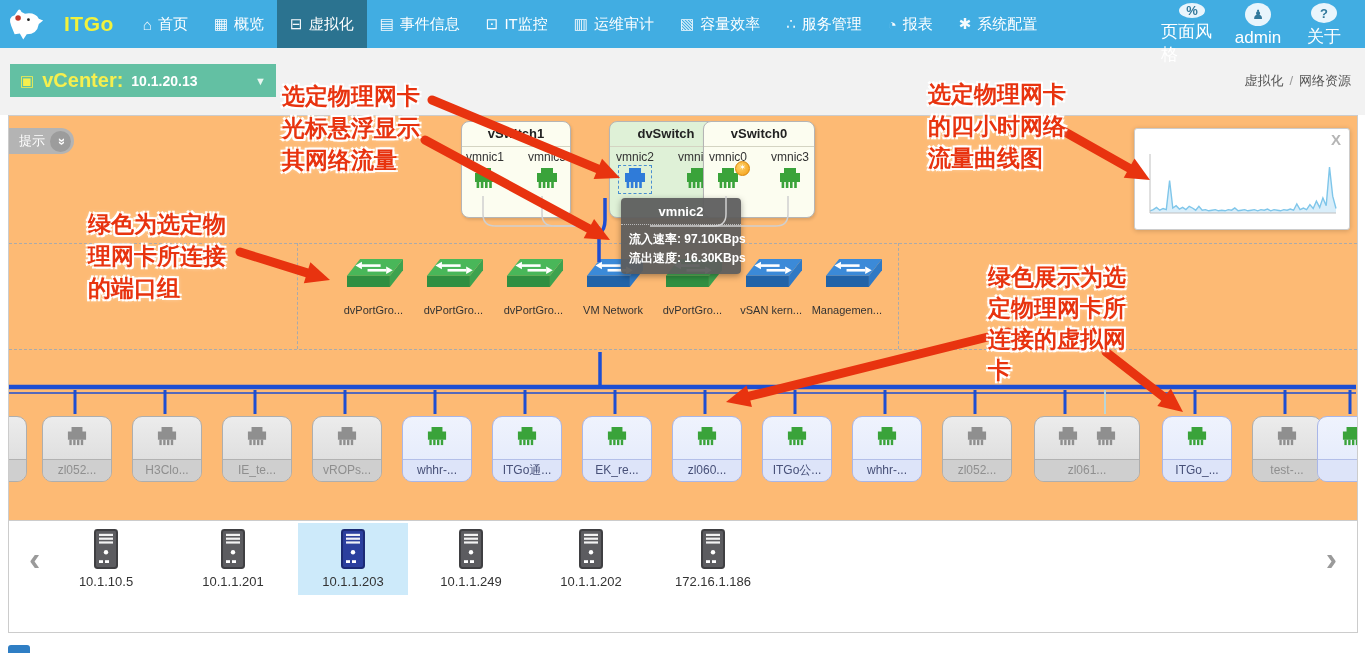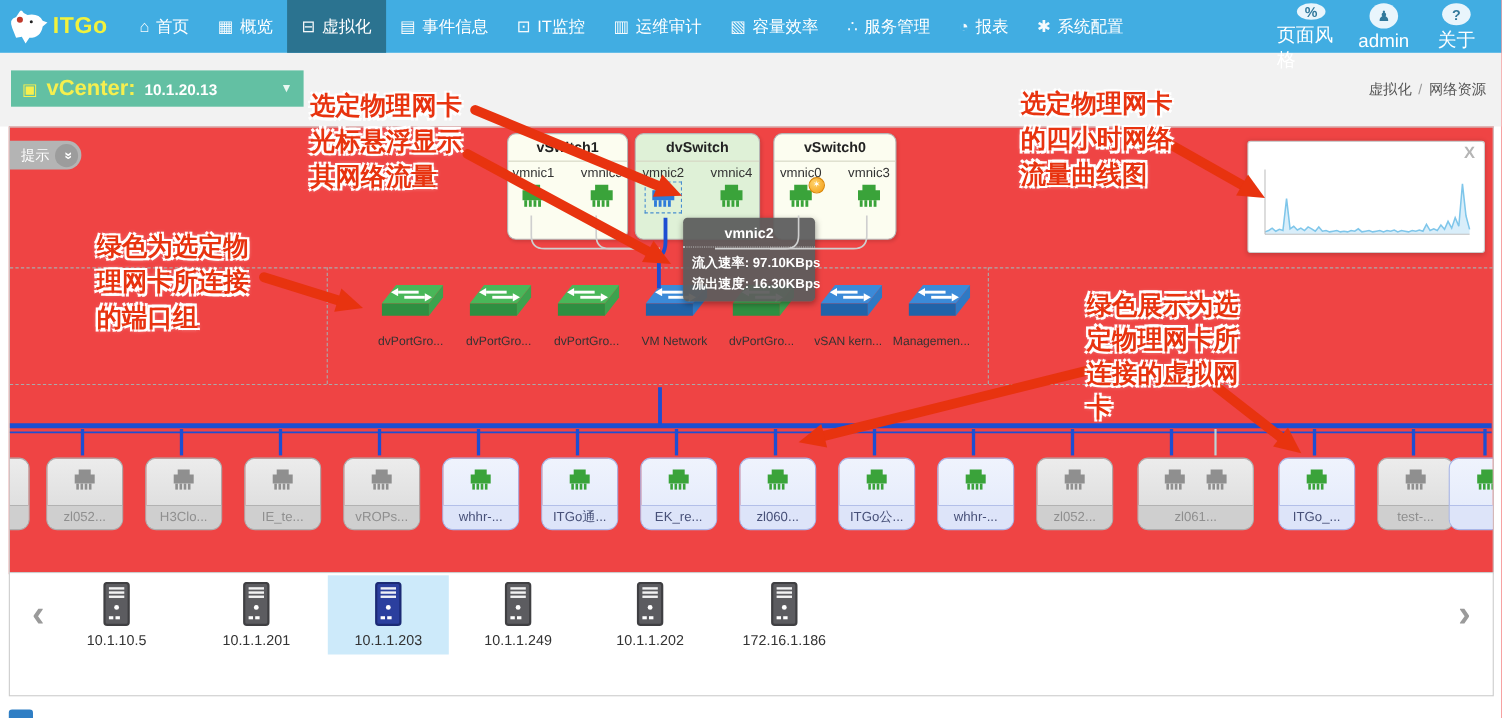--- a/index.html
+++ b/index.html
@@ -2,21 +2,21 @@
 <html><head>
 <meta charset="utf-8">
 <style>
   html,body{margin:0;padding:0}
   body{width:1365px;height:653px;position:relative;overflow:hidden;background:#fff;
        font-family:"Liberation Sans","DejaVu Sans",sans-serif;}
 
   
   .navbar{position:absolute;left:0;top:0;width:1365px;height:48px;background:#41ade2;
           display:flex;align-items:stretch;color:#fff;z-index:20}
-  .logo{display:flex;align-items:center;gap:4px;padding:0 16px 0 6px;cursor:pointer}
+  .logo{display:flex;align-items:center;gap:20px;padding:0 16px 0 6px;cursor:pointer}
   .logo-text{color:#f2f23c;font-size:21px;font-weight:bold;letter-spacing:.5px}
   .nav-items{display:flex;align-items:stretch}
   .nav-item{display:flex;align-items:center;gap:6px;padding:0 13px;font-size:15px;cursor:pointer;white-space:nowrap}
   .nav-item.active{background:#2b7390}
   .nav-ico{font-size:15px;opacity:.95}
   .nav-right{margin-left:auto;display:flex;gap:4px;padding:3px 10px 0 0}
   .nav-circle-item{width:62px;display:flex;flex-direction:column;align-items:center;cursor:pointer}
   .circle-btn{width:26px;height:26px;border-radius:50%;background:#e9f5fc;color:#32799c;
               display:flex;align-items:center;justify-content:center;font-weight:bold;font-size:13px}
   .circle-lbl{font-size:17px;margin-top:2px;color:#fff}
@@ -26,21 +26,21 @@
   .vcenter{position:absolute;left:10px;top:16px;width:246px;height:33px;background:#63c0a3;
            display:flex;align-items:center;gap:8px;padding:0 10px;cursor:pointer}
   .vc-icon{color:#f6ef4e;font-size:15px;font-weight:bold}
   .vc-label{color:#f6ef4e;font-weight:bold;font-size:20px}
   .vc-value{color:#fff;font-weight:bold;font-size:14px}
   .vc-caret{margin-left:auto;color:#e9f7f1;font-size:11px}
   .breadcrumb{position:absolute;right:14px;top:24px;font-size:13px;color:#555}
   .breadcrumb .sep{margin:0 6px;color:#999}
 
   
-  .canvas{position:absolute;left:8px;top:115px;width:1348px;height:405px;background:#ef4444;
+  .canvas{position:absolute;left:8px;top:115px;width:1348px;height:405px;background:#fdba74;
           border:1px solid #ccc;overflow:hidden;z-index:2}
   .hint{position:absolute;left:0;top:12px;height:26px;background:#b4b4b4;border-radius:0 14px 14px 0;
         color:#fff;display:flex;align-items:center;gap:5px;padding:0 3px 0 10px;font-size:13px;z-index:3;cursor:pointer}
   .hint-circle{width:21px;height:21px;border-radius:50%;background:#9c9c9c;display:flex;align-items:center;
                justify-content:center;font-size:13px;transform:rotate(-90deg);font-weight:bold}
 
   .dash-line{position:absolute;left:0;width:1348px;border-top:1px dashed #aaa;height:0}
   .pg-box{position:absolute;left:288px;top:127px;width:600px;height:106px;
           border-left:1px dashed #aaa;border-right:1px dashed #aaa}
 
@@ -217,21 +217,21 @@
             <span class="nic-ico-wrap"><svg width="26" height="22" viewBox="0 0 26 22">
    <path d="M7 1h12v5h4v9H3V6h4z" fill="#3aa33a"></path>
    <rect x="4.6" y="15" width="2.6" height="6" fill="#3aa33a"></rect>
    <rect x="8.8" y="15" width="2.6" height="6" fill="#3aa33a"></rect>
    <rect x="13" y="15" width="2.6" height="6" fill="#3aa33a"></rect>
    <rect x="17.2" y="15" width="2.6" height="6" fill="#3aa33a"></rect>
               </svg></span>
           </div>
         </div>
       </div>
-      <div class="sw-box green" style="left:568px;width:112px">
+      <div class="sw-box green" style="left:600px;width:112px">
         <div class="sw-title">dvSwitch</div>
         <div class="sw-nics">
           <div class="sw-nic selected">
             <span>vmnic2</span>
             <span class="nic-ico-wrap"><svg width="26" height="22" viewBox="0 0 26 22">
    <path d="M7 1h12v5h4v9H3V6h4z" fill="#2f7bd9"></path>
    <rect x="4.6" y="15" width="2.6" height="6" fill="#2f7bd9"></rect>
    <rect x="8.8" y="15" width="2.6" height="6" fill="#2f7bd9"></rect>
    <rect x="13" y="15" width="2.6" height="6" fill="#2f7bd9"></rect>
    <rect x="17.2" y="15" width="2.6" height="6" fill="#2f7bd9"></rect>

